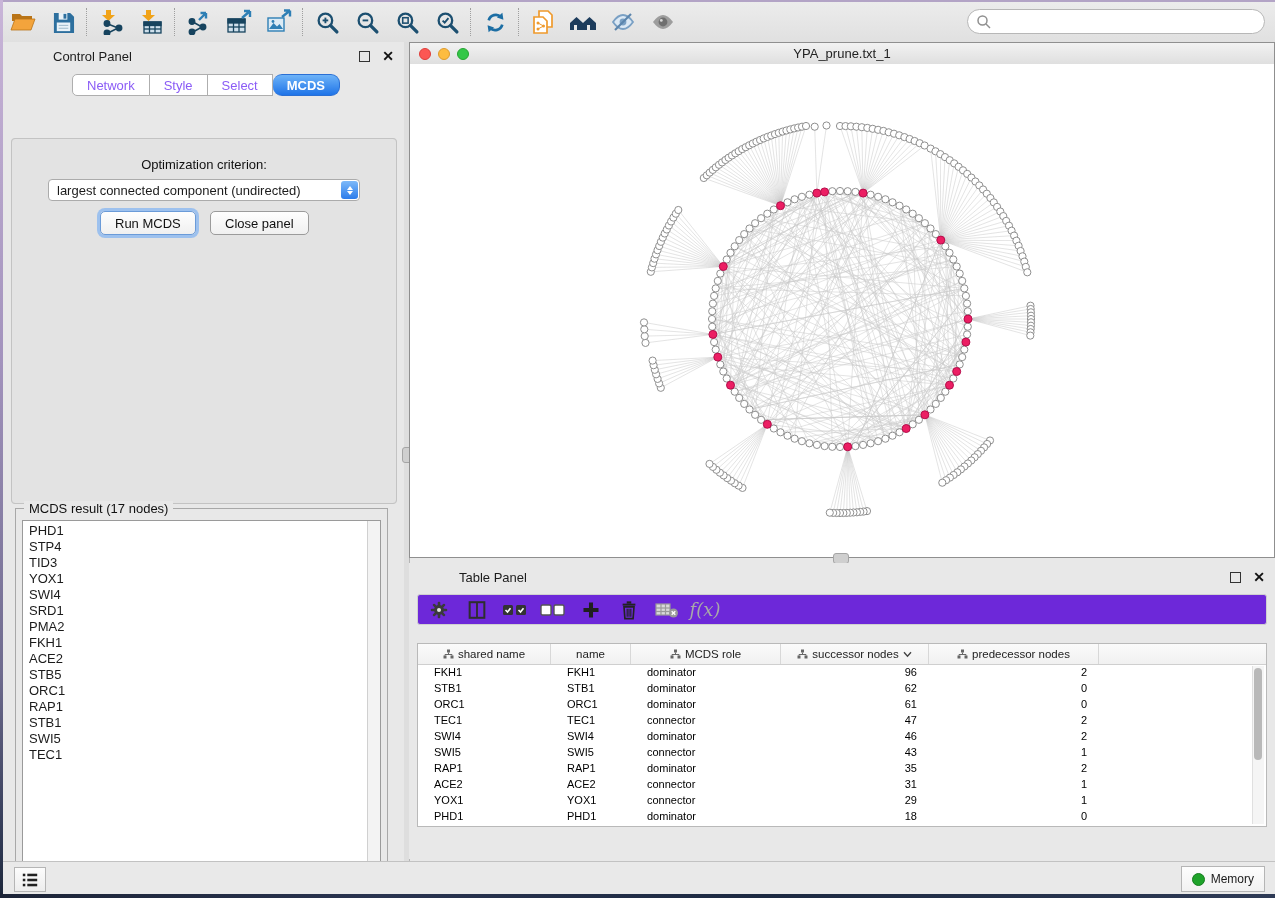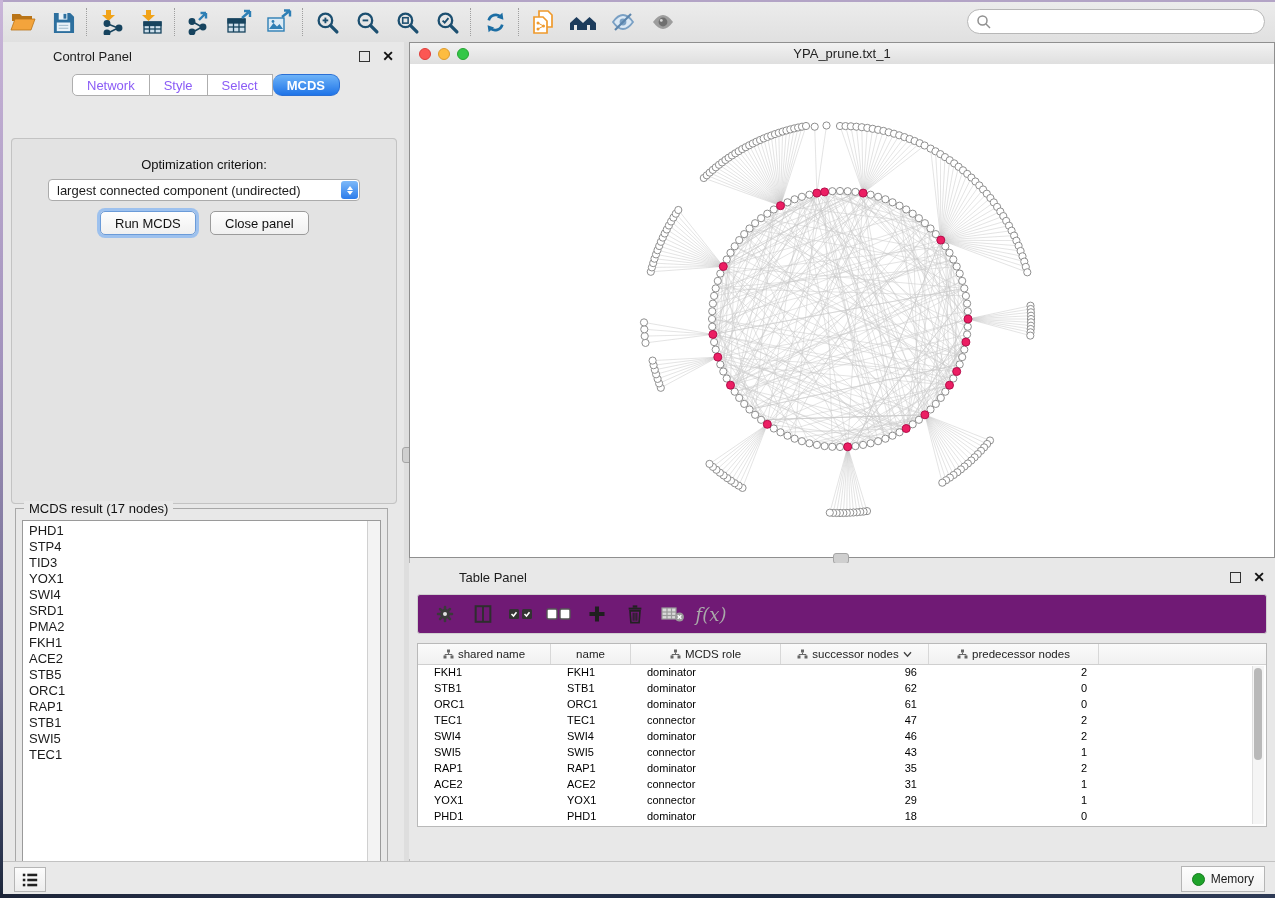--- a/index.html
+++ b/index.html
@@ -73,22 +73,22 @@
   #net-titlebar{height:21px;background:linear-gradient(#f2f2f2,#dfdfdf);border-bottom:1px solid #b2b2b2;
       display:flex;align-items:center;position:relative;}
   .tl{width:12px;height:12px;border-radius:50%;margin-left:7px;box-sizing:border-box;}
   #tl-red{background:#fc5753;border:1px solid #df3e3a;margin-left:9px;}
   #tl-yellow{background:#fdbc40;border:1px solid #de9b2d;}
   #tl-green{background:#34c748;border:1px solid #27a532;}
   #net-title{position:absolute;left:0;right:0;text-align:center;font-size:13px;color:#222;}
   #net-canvas{position:absolute;left:0;top:21px;right:0;bottom:0;background:#fff;}
   
   #table-panel{left:409px;top:563px;width:866px;height:296px;background:#e8e8e8;}
-  #tp-toolbar{position:absolute;left:8px;top:31px;right:8px;height:40px;background:#701a75;
-      border:1px solid #d0d0d0;border-radius:3px;display:flex;align-items:center;padding-left:8px;box-sizing:border-box;}
+  #tp-toolbar{position:absolute;left:8px;top:31px;right:8px;height:31px;background:#6d28d9;
+      border:1px solid #d0d0d0;border-radius:3px;display:flex;align-items:center;padding-left:2px;box-sizing:border-box;}
   .tpi{width:38px;height:34px;display:flex;align-items:center;justify-content:center;flex:0 0 auto;}
   #fx-label{font-family:"DejaVu Serif",serif;font-style:italic;font-size:18px;color:#a9a9a9;}
   #ntable{position:absolute;left:8px;top:80px;right:8px;height:184px;background:#fff;
       border:1px solid #b9b9b9;box-sizing:border-box;}
   #thead{display:flex;height:20px;border-bottom:1px solid #cfcfcf;background:linear-gradient(#fbfbfb,#f1f1f1);}
   .th{display:flex;align-items:center;justify-content:center;gap:4px;font-size:11.5px;color:#222;
       border-right:1px solid #d8d8d8;box-sizing:border-box;height:20px;}
   .th .lbl{white-space:nowrap;}
   #tbody{position:absolute;left:0;top:20px;right:14px;bottom:0;overflow:hidden;}
   .tr{display:flex;height:16px;align-items:center;font-size:11px;color:#000;}

